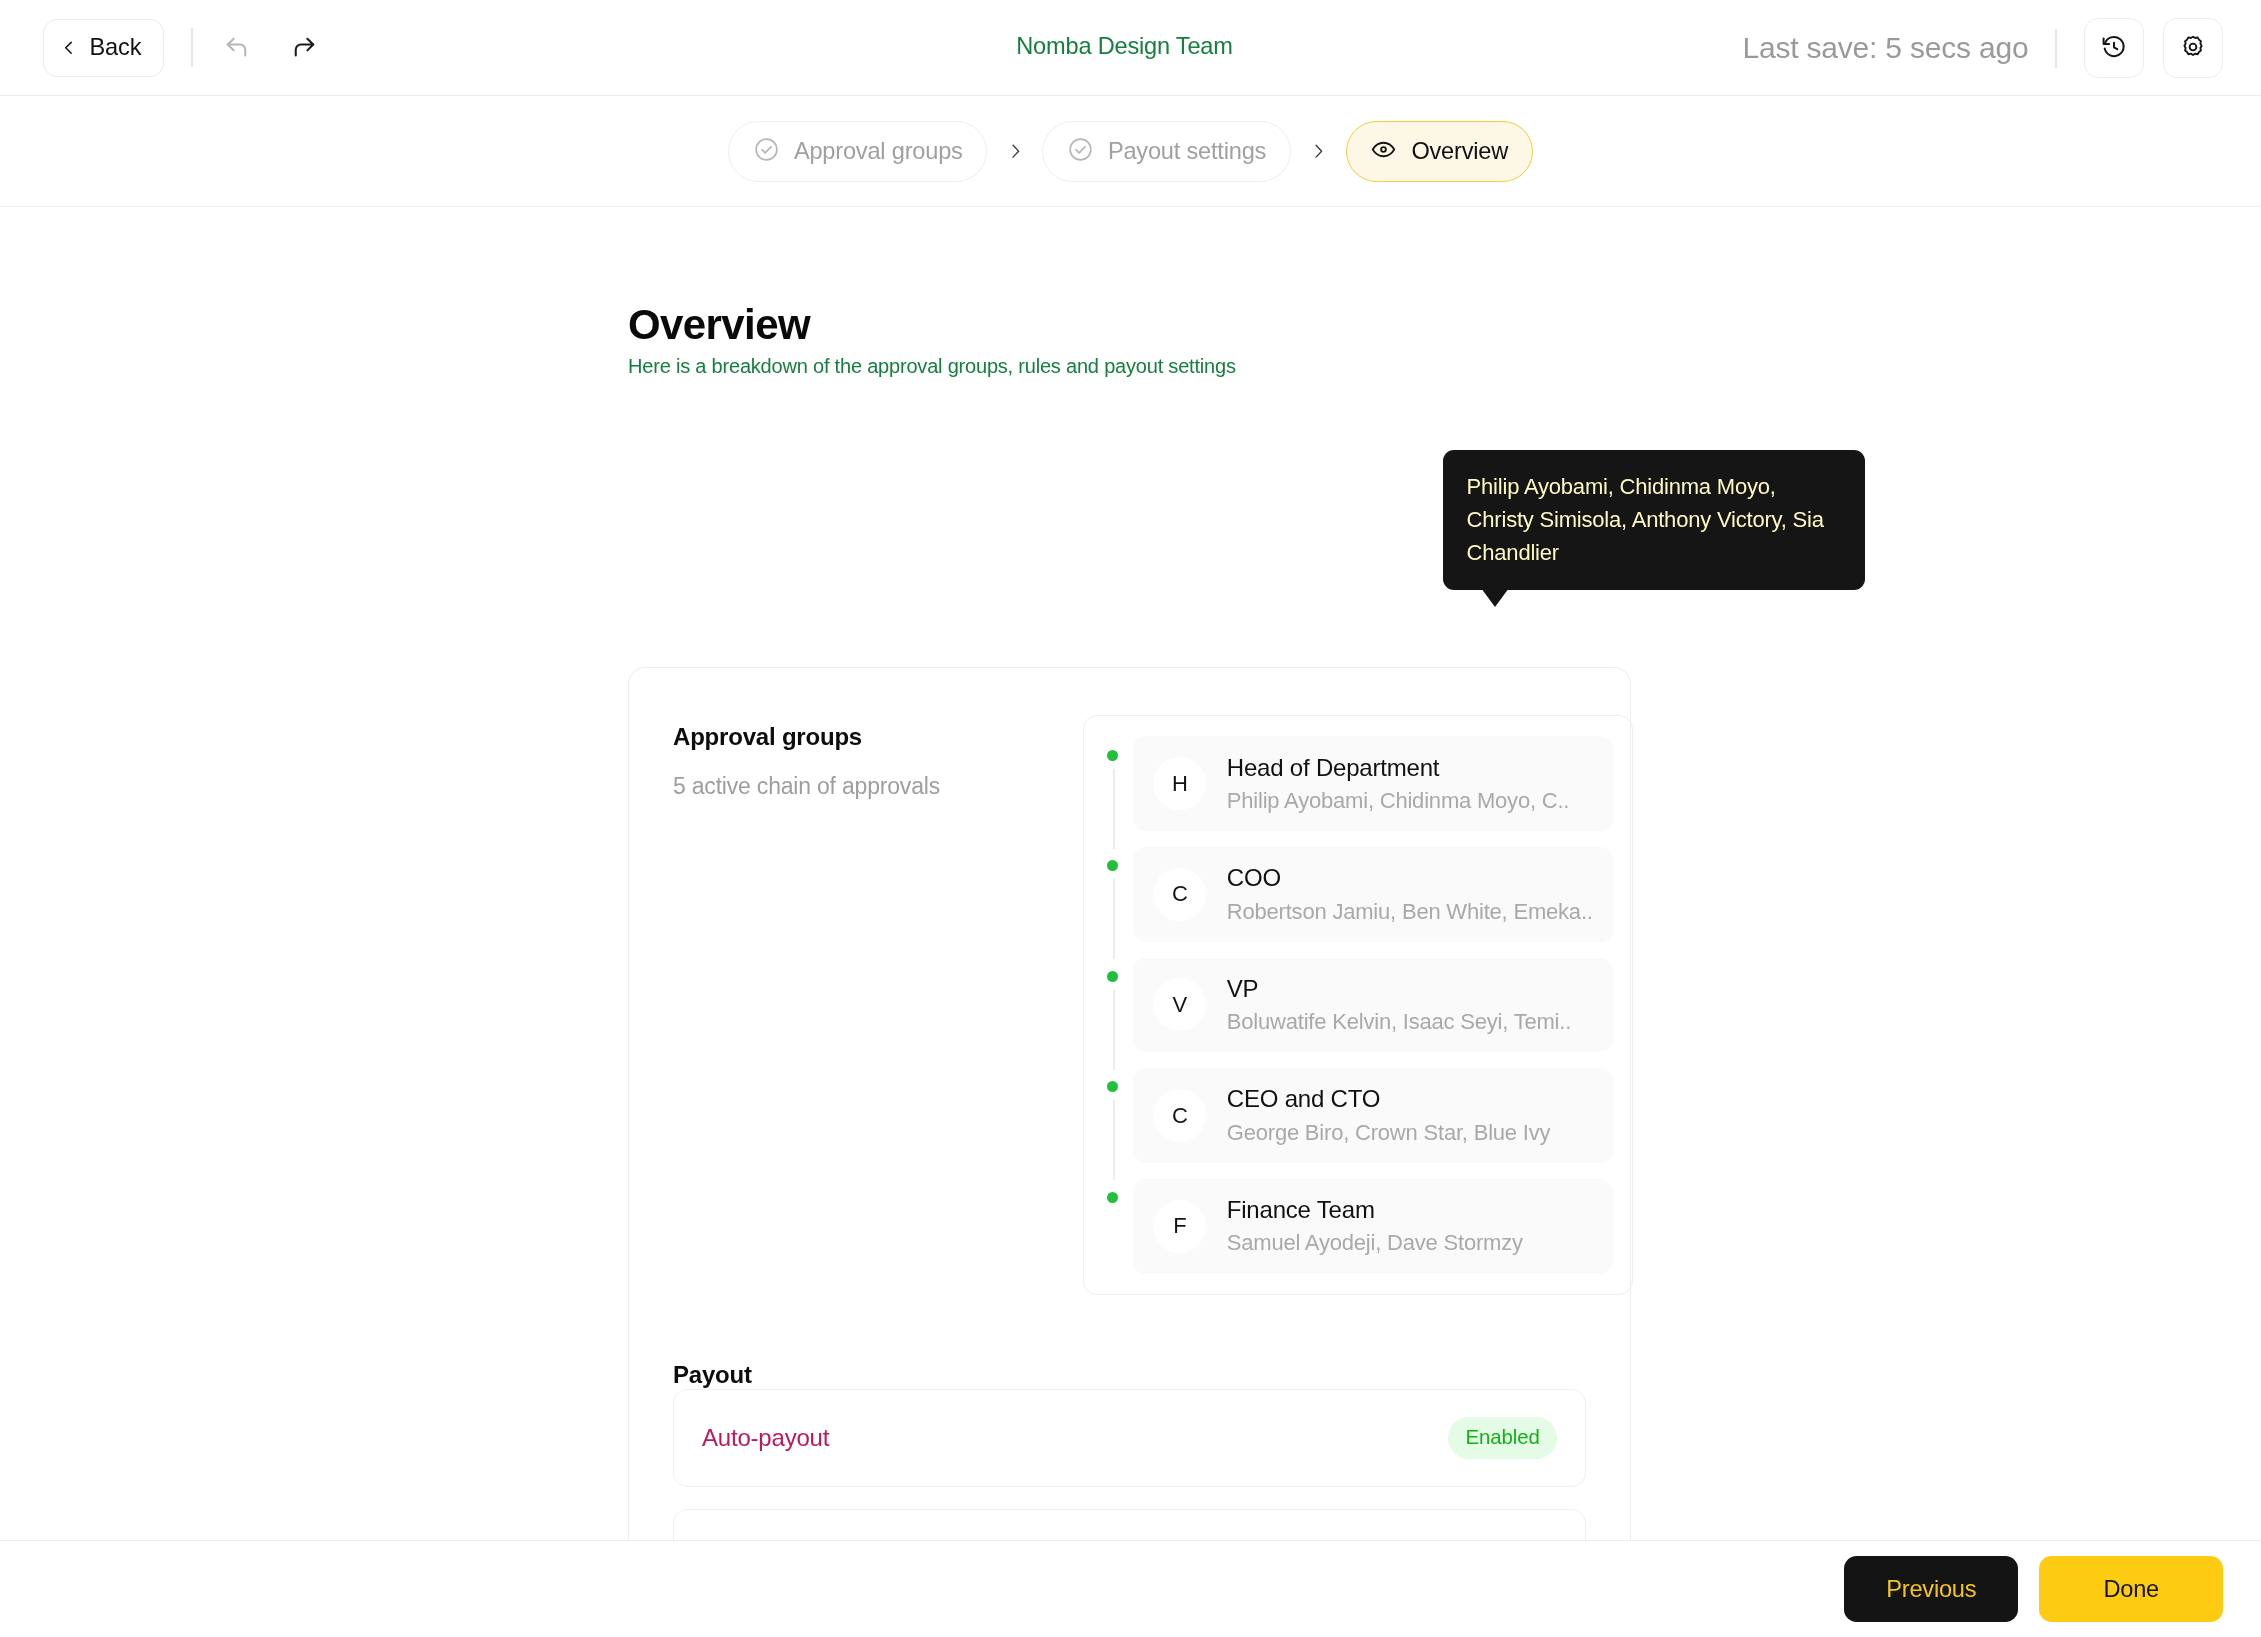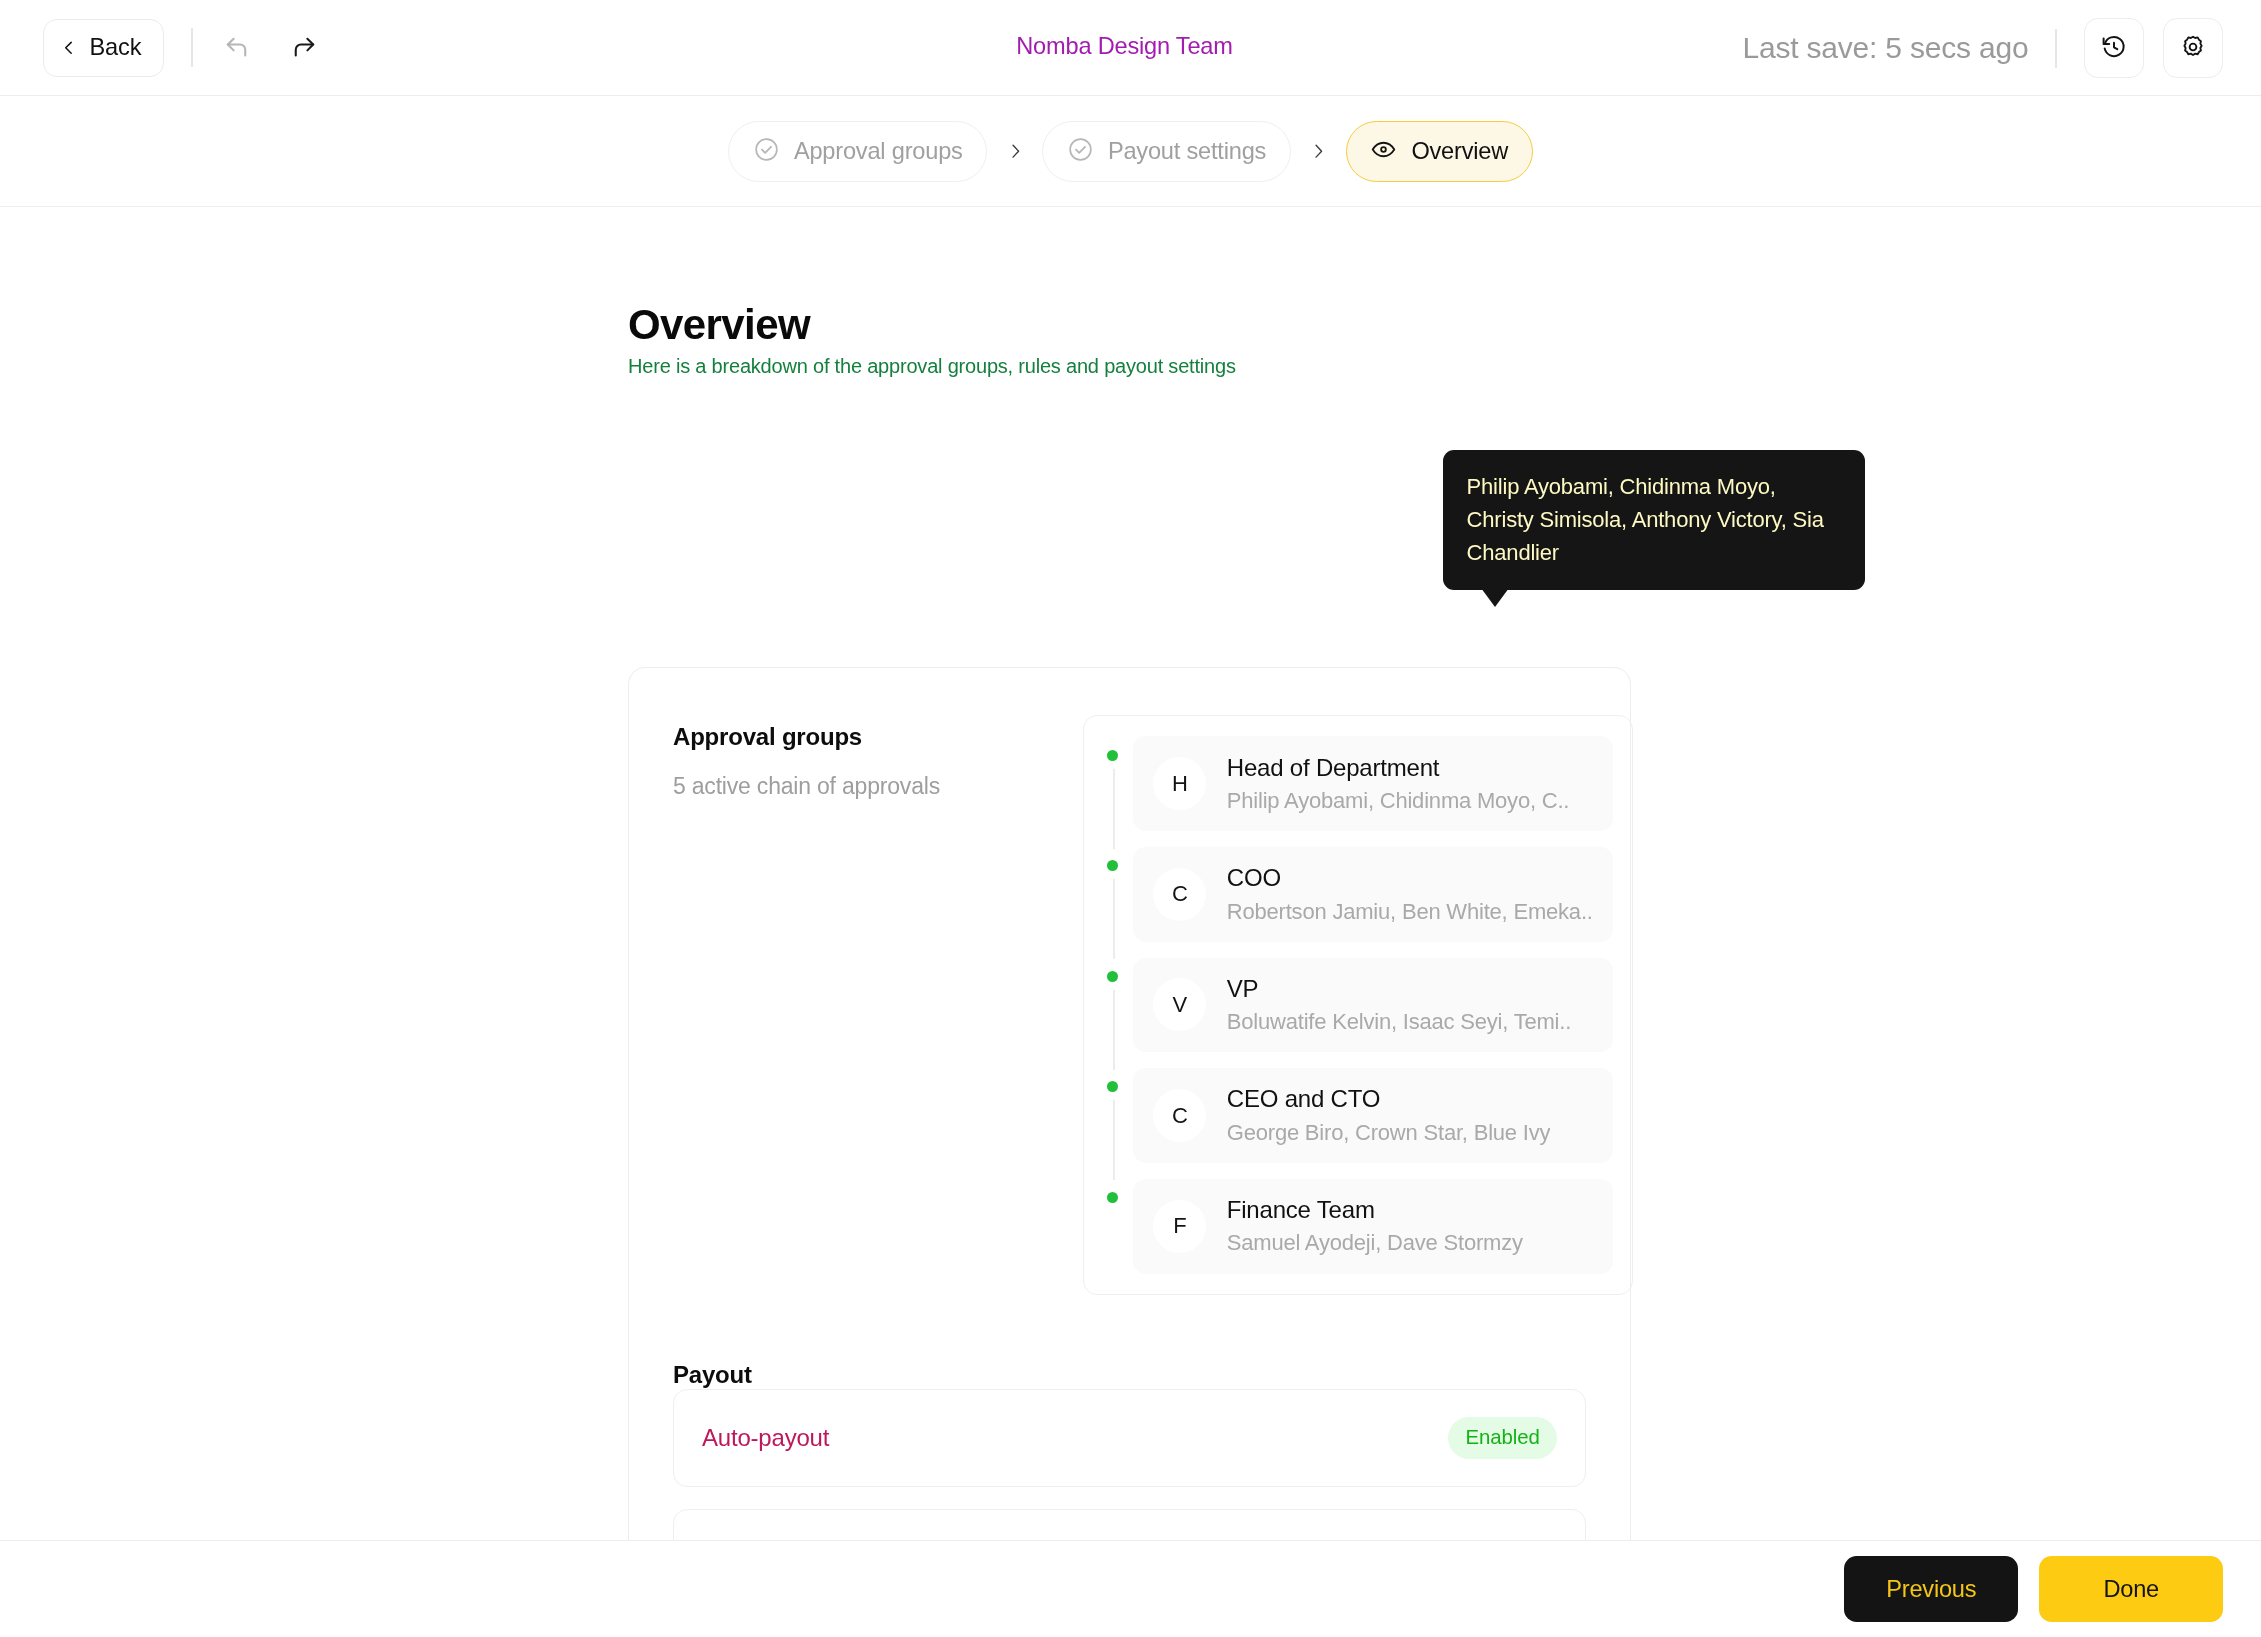--- a/index.html
+++ b/index.html
@@ -34,21 +34,21 @@
 
   .histbtns { display: flex; align-items: center; gap: 31px; }
   .iconbtn-plain {
     width: 35px; height: 35px; display: flex; align-items: center; justify-content: center;
     background: none; border: none; cursor: pointer;
   }
 
   .topbar-title {
     position: absolute; left: 0; right: 12px; top: 33px;
     text-align: center;
-    font-size: 23.6px; color: #a21caf; letter-spacing: -0.2px;
+    font-size: 23.6px; color: #15803d; letter-spacing: -0.2px;
     pointer-events: none;
   }
 
   .topbar-right {
     position: absolute; right: 38px; top: 0; height: 96px;
     display: flex; align-items: center;
   }
   .lastsave { font-size: 30px; color: #9a9a9a; letter-spacing: -0.2px; }
   .sqbtn {
     width: 60px; height: 60px;

